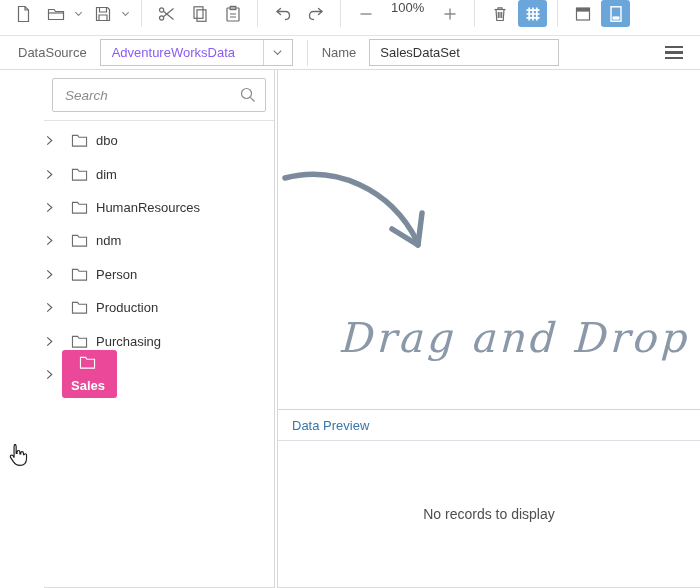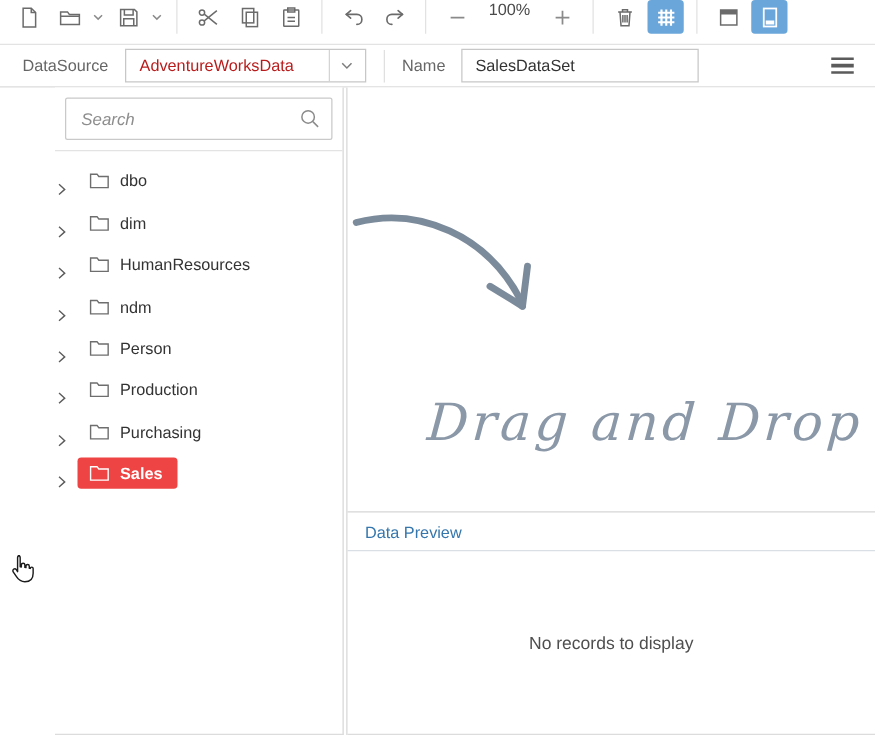--- a/index.html
+++ b/index.html
@@ -13,42 +13,42 @@
   .tb-btn{width:29px;height:27px;display:flex;align-items:center;justify-content:center;border-radius:3px;margin:0 2px;flex:none;}
   .tb-btn.active{background:#6ba6da;}
   .tb-chev{width:12px;height:27px;display:flex;align-items:center;justify-content:center;margin-right:2px;flex:none;}
   .tb-sep{width:1px;height:27px;background:#e2e2e2;margin:0 8px;flex:none;}
   .zoom-label{font-size:13px;color:#4a4a4a;margin:0 9px;flex:none;}
   svg{display:block;}
   
   .propbar{height:33px;border-bottom:1px solid #dcdcdc;display:flex;align-items:center;padding:0 15px 0 18px;background:#fff;}
   .pb-label{font-size:13px;color:#666;flex:none;}
   .combo{width:193px;height:27px;border:1px solid #c7c7c7;display:flex;align-items:stretch;margin-left:13px;background:#fff;box-sizing:border-box;flex:none;}
-  .combo-val{flex:1;display:flex;align-items:center;padding-left:11px;font-size:13px;color:#b91c1c;white-space:nowrap;overflow:hidden;}
+  .combo-val{flex:1;display:flex;align-items:center;padding-left:11px;font-size:13px;color:#8b5cf6;white-space:nowrap;overflow:hidden;}
   .combo-arrow{width:28px;border-left:1px solid #d4d4d4;display:flex;align-items:center;justify-content:center;}
   .pb-sep{width:1px;height:26px;background:#e0e0e0;margin:0 14px;flex:none;}
   .name-input{width:168px;height:25px;border:1px solid #c7c7c7;margin-left:13px;padding:0 10px;font-size:13px;color:#333;font-family:"Liberation Sans",sans-serif;flex:none;}
   .pb-spacer{flex:1;}
   .hamburger{display:flex;flex-direction:column;gap:3px;padding:4px 2px;cursor:pointer;flex:none;}
   .hamburger span{width:18px;height:2.5px;background:#5b5b5b;display:block;}
   
   .content{display:flex;height:518px;margin-left:44px;}
   .sidebar{width:231px;flex:none;border-right:1px solid #d7d7d7;border-bottom:1px solid #dcdcdc;background:#fff;display:flex;flex-direction:column;box-sizing:border-box;}
   .search-wrap{padding:8px;border-bottom:1px solid #e3e3e3;}
   .search-box{position:relative;}
   .search-input{width:100%;box-sizing:border-box;height:34px;border:1px solid #c9c9c9;border-radius:2px;padding:0 36px 0 12px;font-size:13.5px;color:#444;font-family:"Liberation Sans",sans-serif;}
   .search-input::placeholder{font-style:italic;color:#8d8d8d;}
   .search-icon{position:absolute;right:9px;top:8px;}
   .tree{padding-top:3px;}
-  .tree-item{height:33.4px;display:flex;align-items:flex-end;cursor:pointer;}
+  .tree-item{height:33.4px;display:flex;align-items:center;cursor:pointer;}
   .tree-chev{margin-right:7px;flex:none;display:flex;}
   .pill{display:flex;align-items:center;gap:8px;padding:5px 12px 5px 9px;border-radius:3px;}
   .tree-label{font-size:13px;color:#333;}
   .tree-item .folder-icon svg{stroke:#6e6e6e;}
-  .tree-item.selected .pill{background:#ef4444;}
+  .tree-item.selected .pill{background:#ec4899;flex-direction:column;}
   .tree-item.selected .tree-label{color:#fff;font-weight:700;}
   .tree-item.selected .folder-icon svg{stroke:#fff;}
   
   .canvas{flex:1;margin-left:2px;border-left:1px solid #d7d7d7;display:flex;flex-direction:column;min-width:0;background:#fff;}
   .design-area{height:339px;position:relative;overflow:hidden;border-bottom:1px solid #d6d6d6;}
   .drag-hint{
     position:absolute;left:64px;top:244px;white-space:nowrap;
     font-family:"DejaVu Serif",serif;font-style:italic;
     font-size:41px;color:#8b98a8;letter-spacing:3px;transform:skewX(-4deg);
   }

